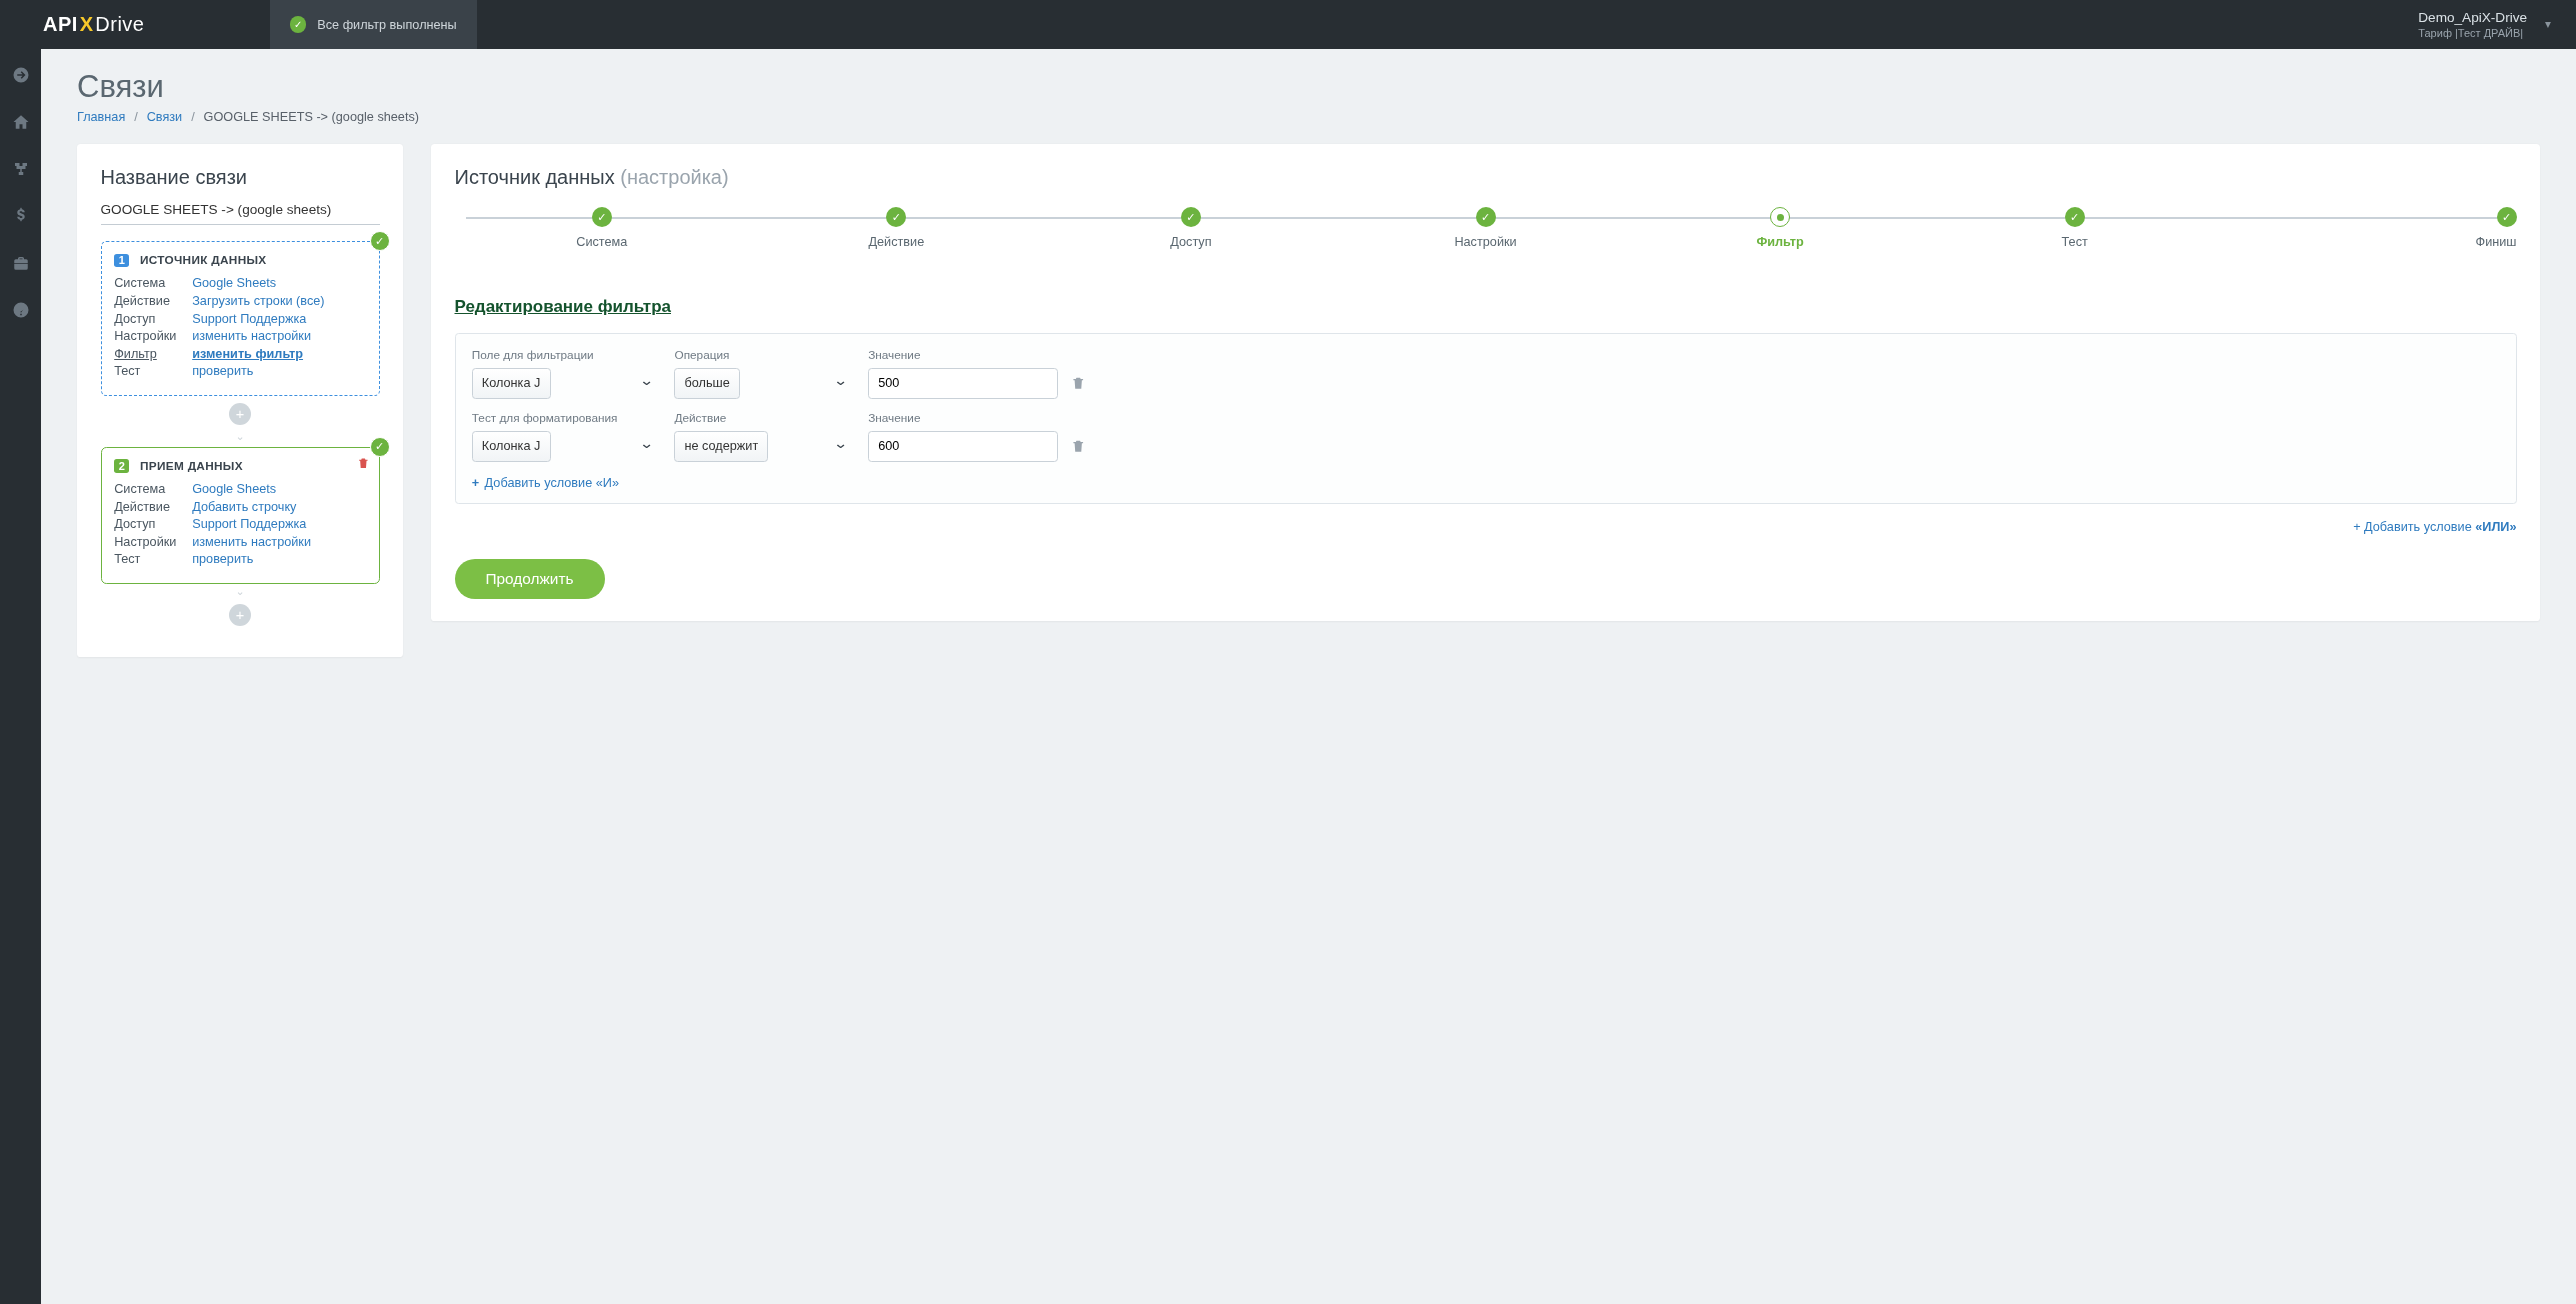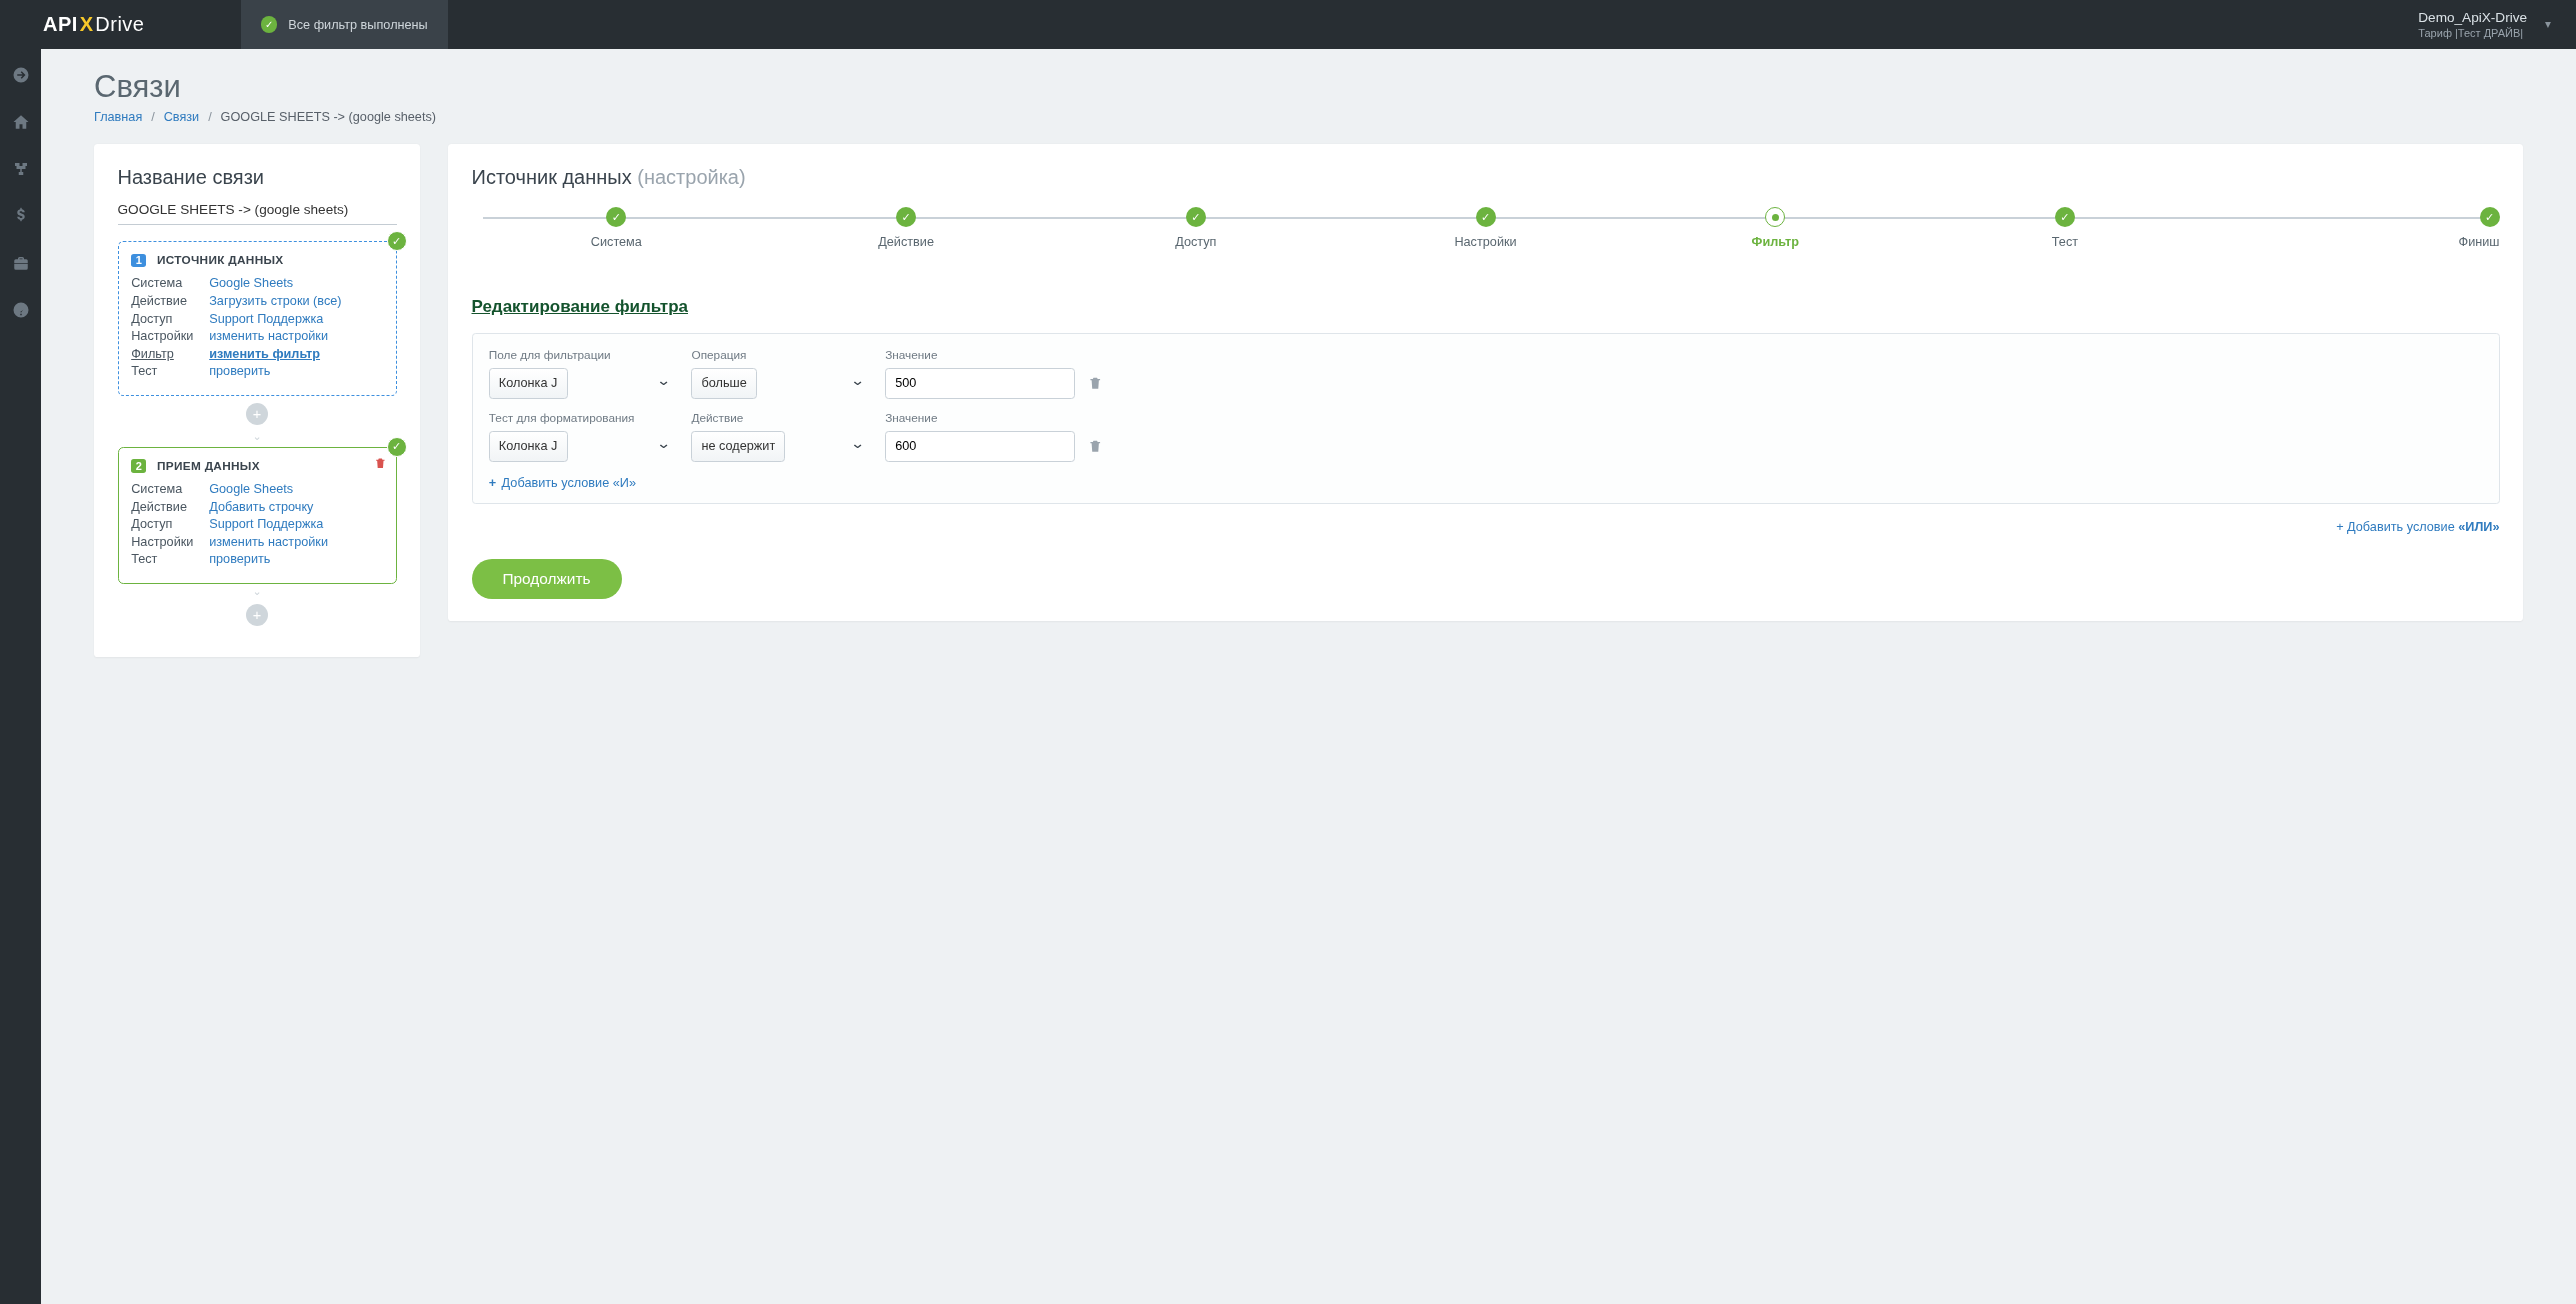--- a/index.html
+++ b/index.html
@@ -1,37 +1,37 @@
 <!DOCTYPE html>
 <html style="font-size:14.5px"><head>
 <meta charset="utf-8">
 <style>
 * { margin: 0; padding: 0; box-sizing: border-box; }
 body { font-family: -apple-system, "Helvetica Neue", Arial, sans-serif; background: #eef1f3; color: #333; font-size: 12.7px; }
 
 
 .topbar { background: #282e33; height: 49px; display: flex; align-items: center; color: #fff; }
-.logo { width: 241px; padding-left: 43px; font-weight: 700; font-size: 20px; letter-spacing: 0.5px; }
+.logo { width: 270px; padding-left: 43px; font-weight: 700; font-size: 20px; letter-spacing: 0.5px; }
 .logo .api { color: #fff; }
 .logo .x { color: #f8c92a; font-weight: 900; padding: 0 1.8px; }
 .logo .drive { color: #fff; font-weight: 400; }
 .status-pill { background: #3a4249; height: 49px; display: flex; align-items: center; padding: 0 20px; color: #cfd6db; font-size: 12.7px; }
 .status-pill .check { width: 16.3px; height: 16.3px; border-radius: 50%; background: #6cb33f; display: inline-flex; align-items: center; justify-content: center; margin-right: 11px; color: #fff; font-size: 10px; }
 .topbar-spacer { flex: 1; }
 .account { text-align: left; padding-right: 25px; color: #dbe2e7; font-size: 13.6px; display:flex; align-items:center; gap:18px;}
 .account .tariff { font-size: 11px; color: #9aa4ad; margin-top:1.8px;}
 .caret-down { color:#8a949d; font-size:11.8px; }
 
 
 .shell { display: flex; min-height: calc(100vh - 49px); }
 .rail { width: 41px; background: #282e33; display: flex; flex-direction: column; align-items: center; padding-top: 11px; gap: 18px; }
 .rail .ico { width: 41px; height: 29px; display:flex; align-items:center; justify-content:center; color: #6d7882; font-size: 16.3px; cursor: pointer; }
 .rail .ico svg { width:18px; height:18px; fill:#6d7882; }
 
-.page { flex: 1; padding: 20px 53px; }
+.page { flex: 1; padding: 20px 36px; }
 .page-title { font-size: 31px; color: #5a6770; font-weight: 400; margin-bottom: 5.4px; }
 .crumbs { font-size: 12.7px; color: #4a5660; margin-bottom: 20px; }
 .crumbs a { color: #2f7bbf; text-decoration: none; }
 .crumbs .sep { color: #8a949d; margin: 0 5.4px; }
 .crumbs .cur { color: #586069; }
 
 .cols { display: flex; gap: 28px; align-items: flex-start; }
 .card { background: #fff; border-radius: 3.6px; padding: 22px 23.5px; box-shadow: 0 0.9px 1.8px rgba(0,0,0,.05); }
 
 

